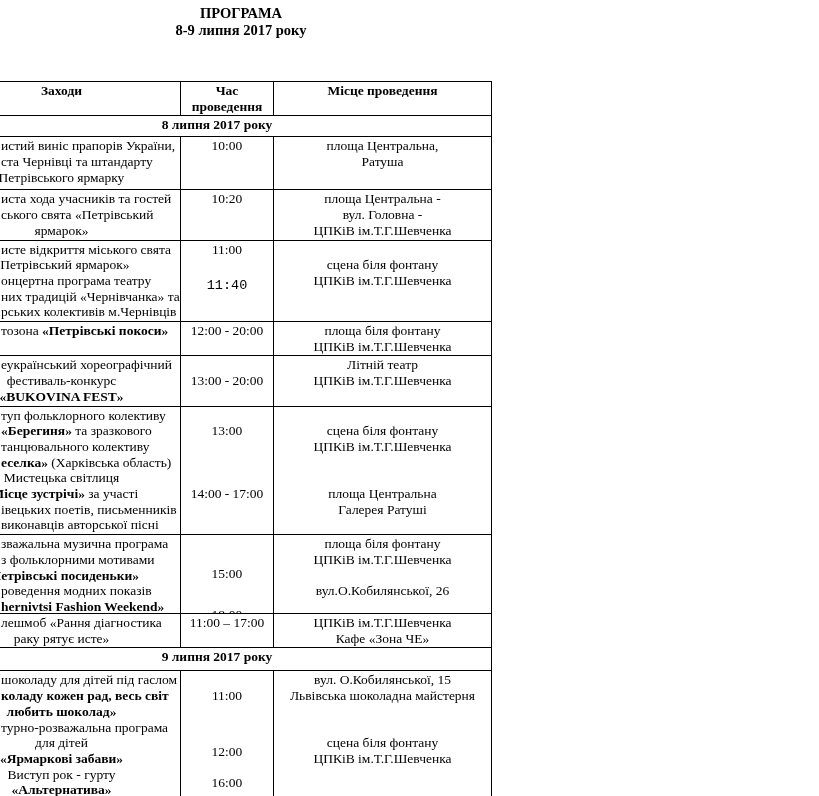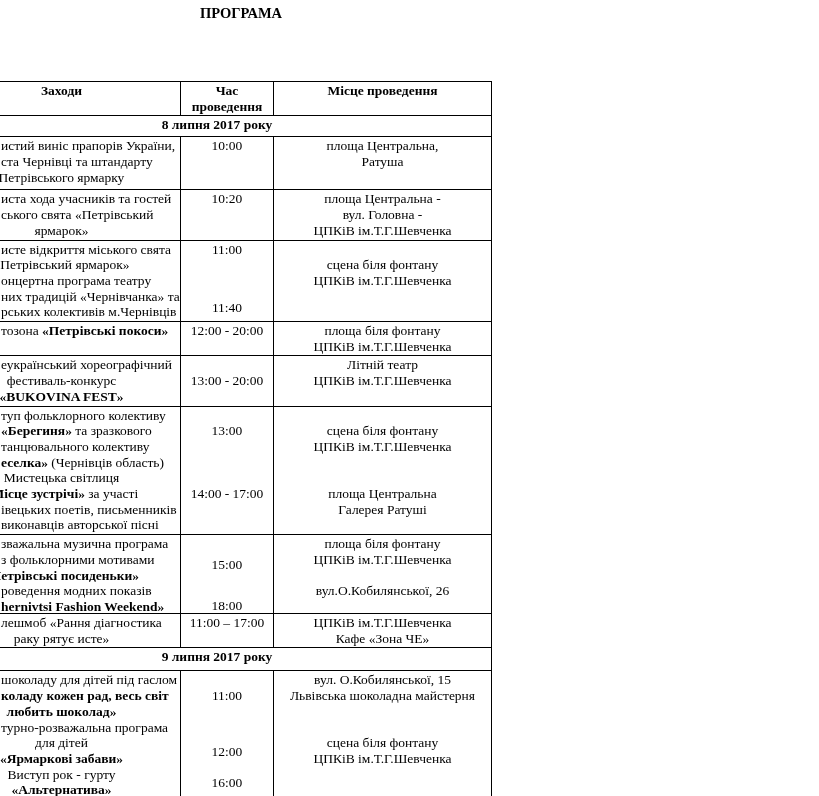--- a/index.html
+++ b/index.html
@@ -36,20 +36,21 @@
   .ln.wrapok { white-space:normal; }
   .ln.cut { text-align:left; padding-left:58px; }
   .b { font-weight:bold; }
 </style>
 </head>
 <body>
 
 <div class="page">
   <div class="doc-title">
     <div>ПРОГРАМА</div>
+    <div>8-9 липня 2017 року</div>
   </div>
   <div>
       <table class="sched" style="top: 81px;">
         <colgroup>
           <col style="width: 238px;">
           <col style="width: 93px;">
           <col style="width: 218px;">
         </colgroup>
         <tbody>
           <tr style="height: 29px;">
@@ -98,21 +99,21 @@
           <tr style="height: 75px;">
             <td>
               <div class="ln cut"><span>исте відкриття міського свята</span></div>
               <div class="ln"><span>«Петрівський ярмарок»</span></div>
               <div class="ln cut"><span>онцертна програма театру</span></div>
               <div class="ln cut"><span>них традицій «Чернівчанка» та</span></div>
               <div class="ln cut"><span>рських колективів  м.Чернівців</span></div>
             </td>
             <td>
               <div class="ln"><span>11:00</span></div>
-              <div class="ln" style="margin-top: 43px;"><span>11:40</span></div>
+              <div class="ln" style="margin-top: 21px; font-family: Liberation Mono, monospace;"><span>11:40</span></div>
             </td>
             <td>
               <div class="ln" style="margin-top: 15.7px;"><span>сцена біля фонтану</span></div>
               <div class="ln"><span>ЦПКіВ ім.Т.Г.Шевченка</span></div>
             </td>
           </tr>
           <tr style="height: 30px;">
             <td>
               <div class="ln cut"><span>тозона </span><span class="b">«Петрівські покоси»</span></div>
             </td>
@@ -136,21 +137,21 @@
             <td>
               <div class="ln"><span>Літній театр</span></div>
               <div class="ln"><span>ЦПКіВ ім.Т.Г.Шевченка</span></div>
             </td>
           </tr>
           <tr style="height: 125px;">
             <td>
               <div class="ln cut"><span>туп фольклорного колективу</span></div>
               <div class="ln cut"><span class="b">«Берегиня»</span><span> та зразкового</span></div>
               <div class="ln cut"><span>танцювального колективу</span></div>
-              <div class="ln cut"><span class="b">еселка»</span><span> (Чернівців область)</span></div>
+              <div class="ln cut"><span class="b">еселка»</span><span> (Харківська область)</span></div>
               <div class="ln"><span>Мистецька світлиця</span></div>
               <div class="ln"><span class="b">«Місце зустрічі»</span><span> за участі</span></div>
               <div class="ln cut"><span>івецьких поетів, письменників</span></div>
               <div class="ln cut"><span>виконавців авторської пісні</span></div>
             </td>
             <td>
               <div class="ln" style="margin-top: 15.7px;"><span>13:00</span></div>
               <div class="ln" style="margin-top: 47.1px;"><span>14:00 - 17:00</span></div>
             </td>
             <td>
@@ -162,21 +163,21 @@
           </tr>
           <tr style="height: 77px;">
             <td>
               <div class="ln cut"><span>зважальна музична програма</span></div>
               <div class="ln cut"><span>з фольклорними мотивами</span></div>
               <div class="ln"><span class="b">«Петрівські посиденьки»</span></div>
               <div class="ln cut"><span>роведення модних показів</span></div>
               <div class="ln cut"><span class="b">hernivtsi Fashion Weekend»</span></div>
             </td>
             <td>
-              <div class="ln" style="margin-top: 21px;"><span>15:00</span></div>
+              <div class="ln" style="margin-top: 30px;"><span>15:00</span></div>
               <div class="ln" style="margin-top: 25px;"><span>18:00</span></div>
             </td>
             <td>
               <div class="ln"><span>площа біля фонтану</span></div>
               <div class="ln"><span>ЦПКіВ ім.Т.Г.Шевченка</span></div>
               <div class="ln" style="margin-top: 15.7px;"><span>вул.О.Кобилянської, 26</span></div>
             </td>
           </tr>
           <tr style="height: 17px;">
             <td>

